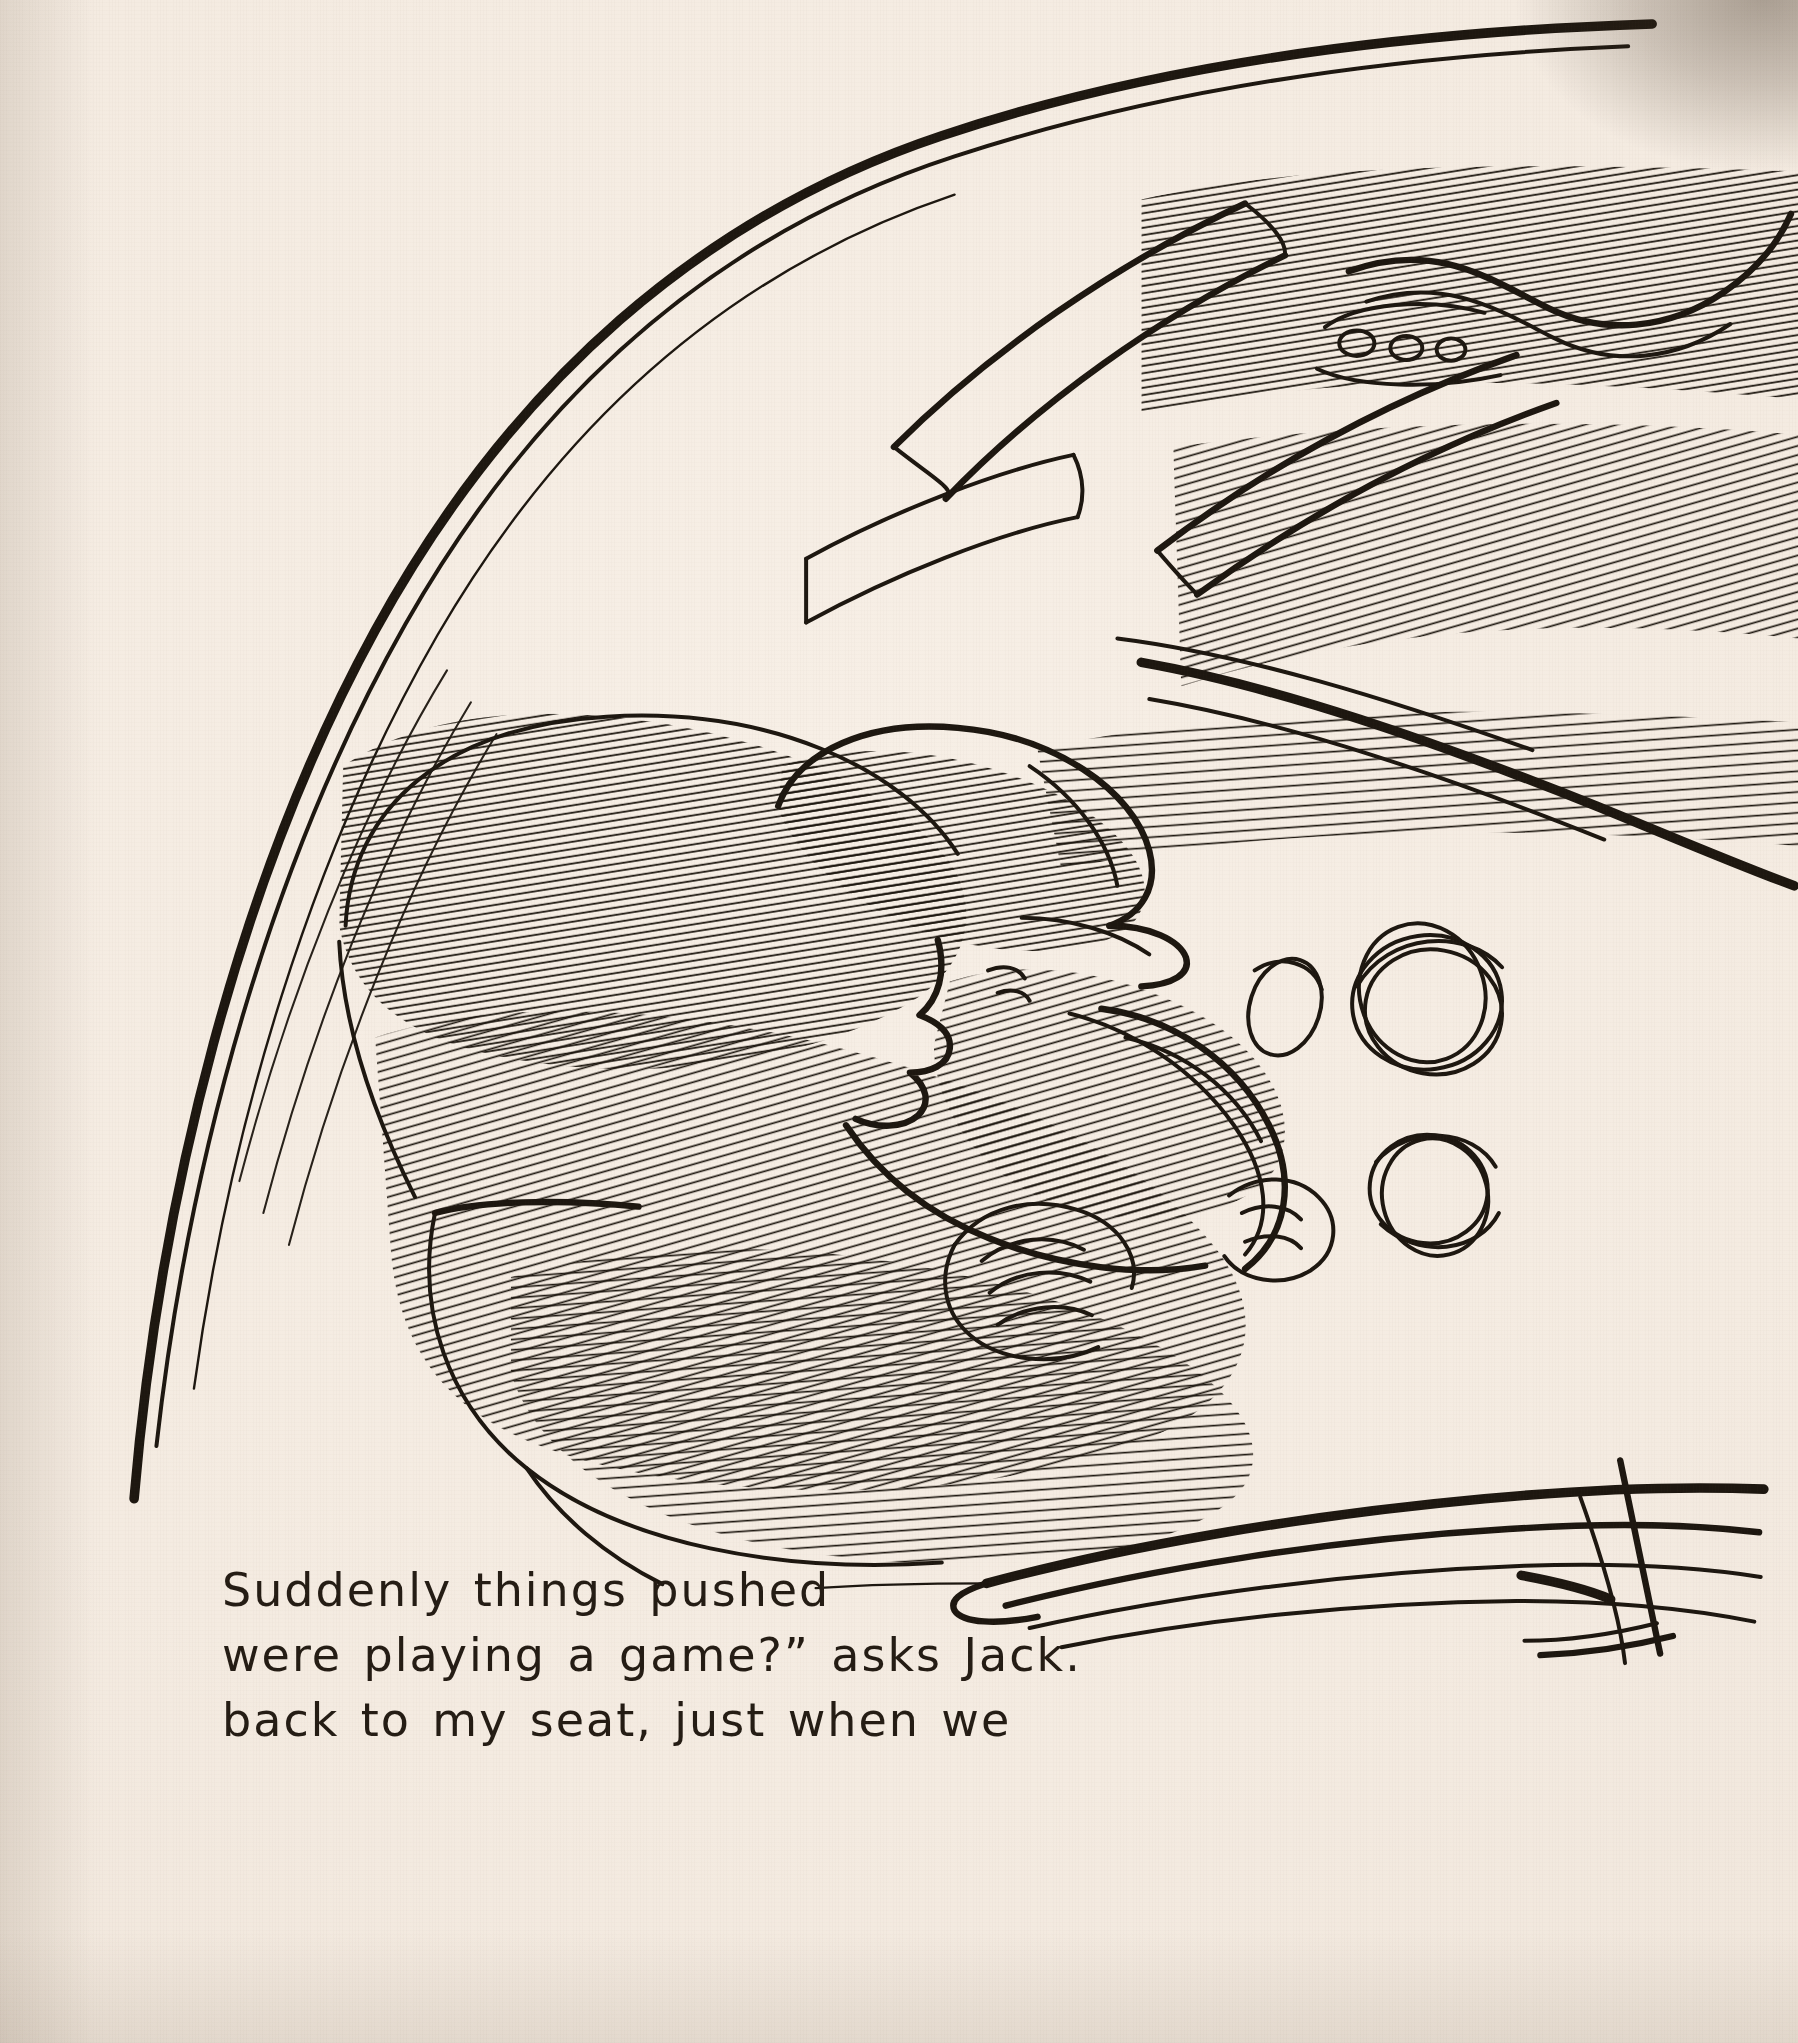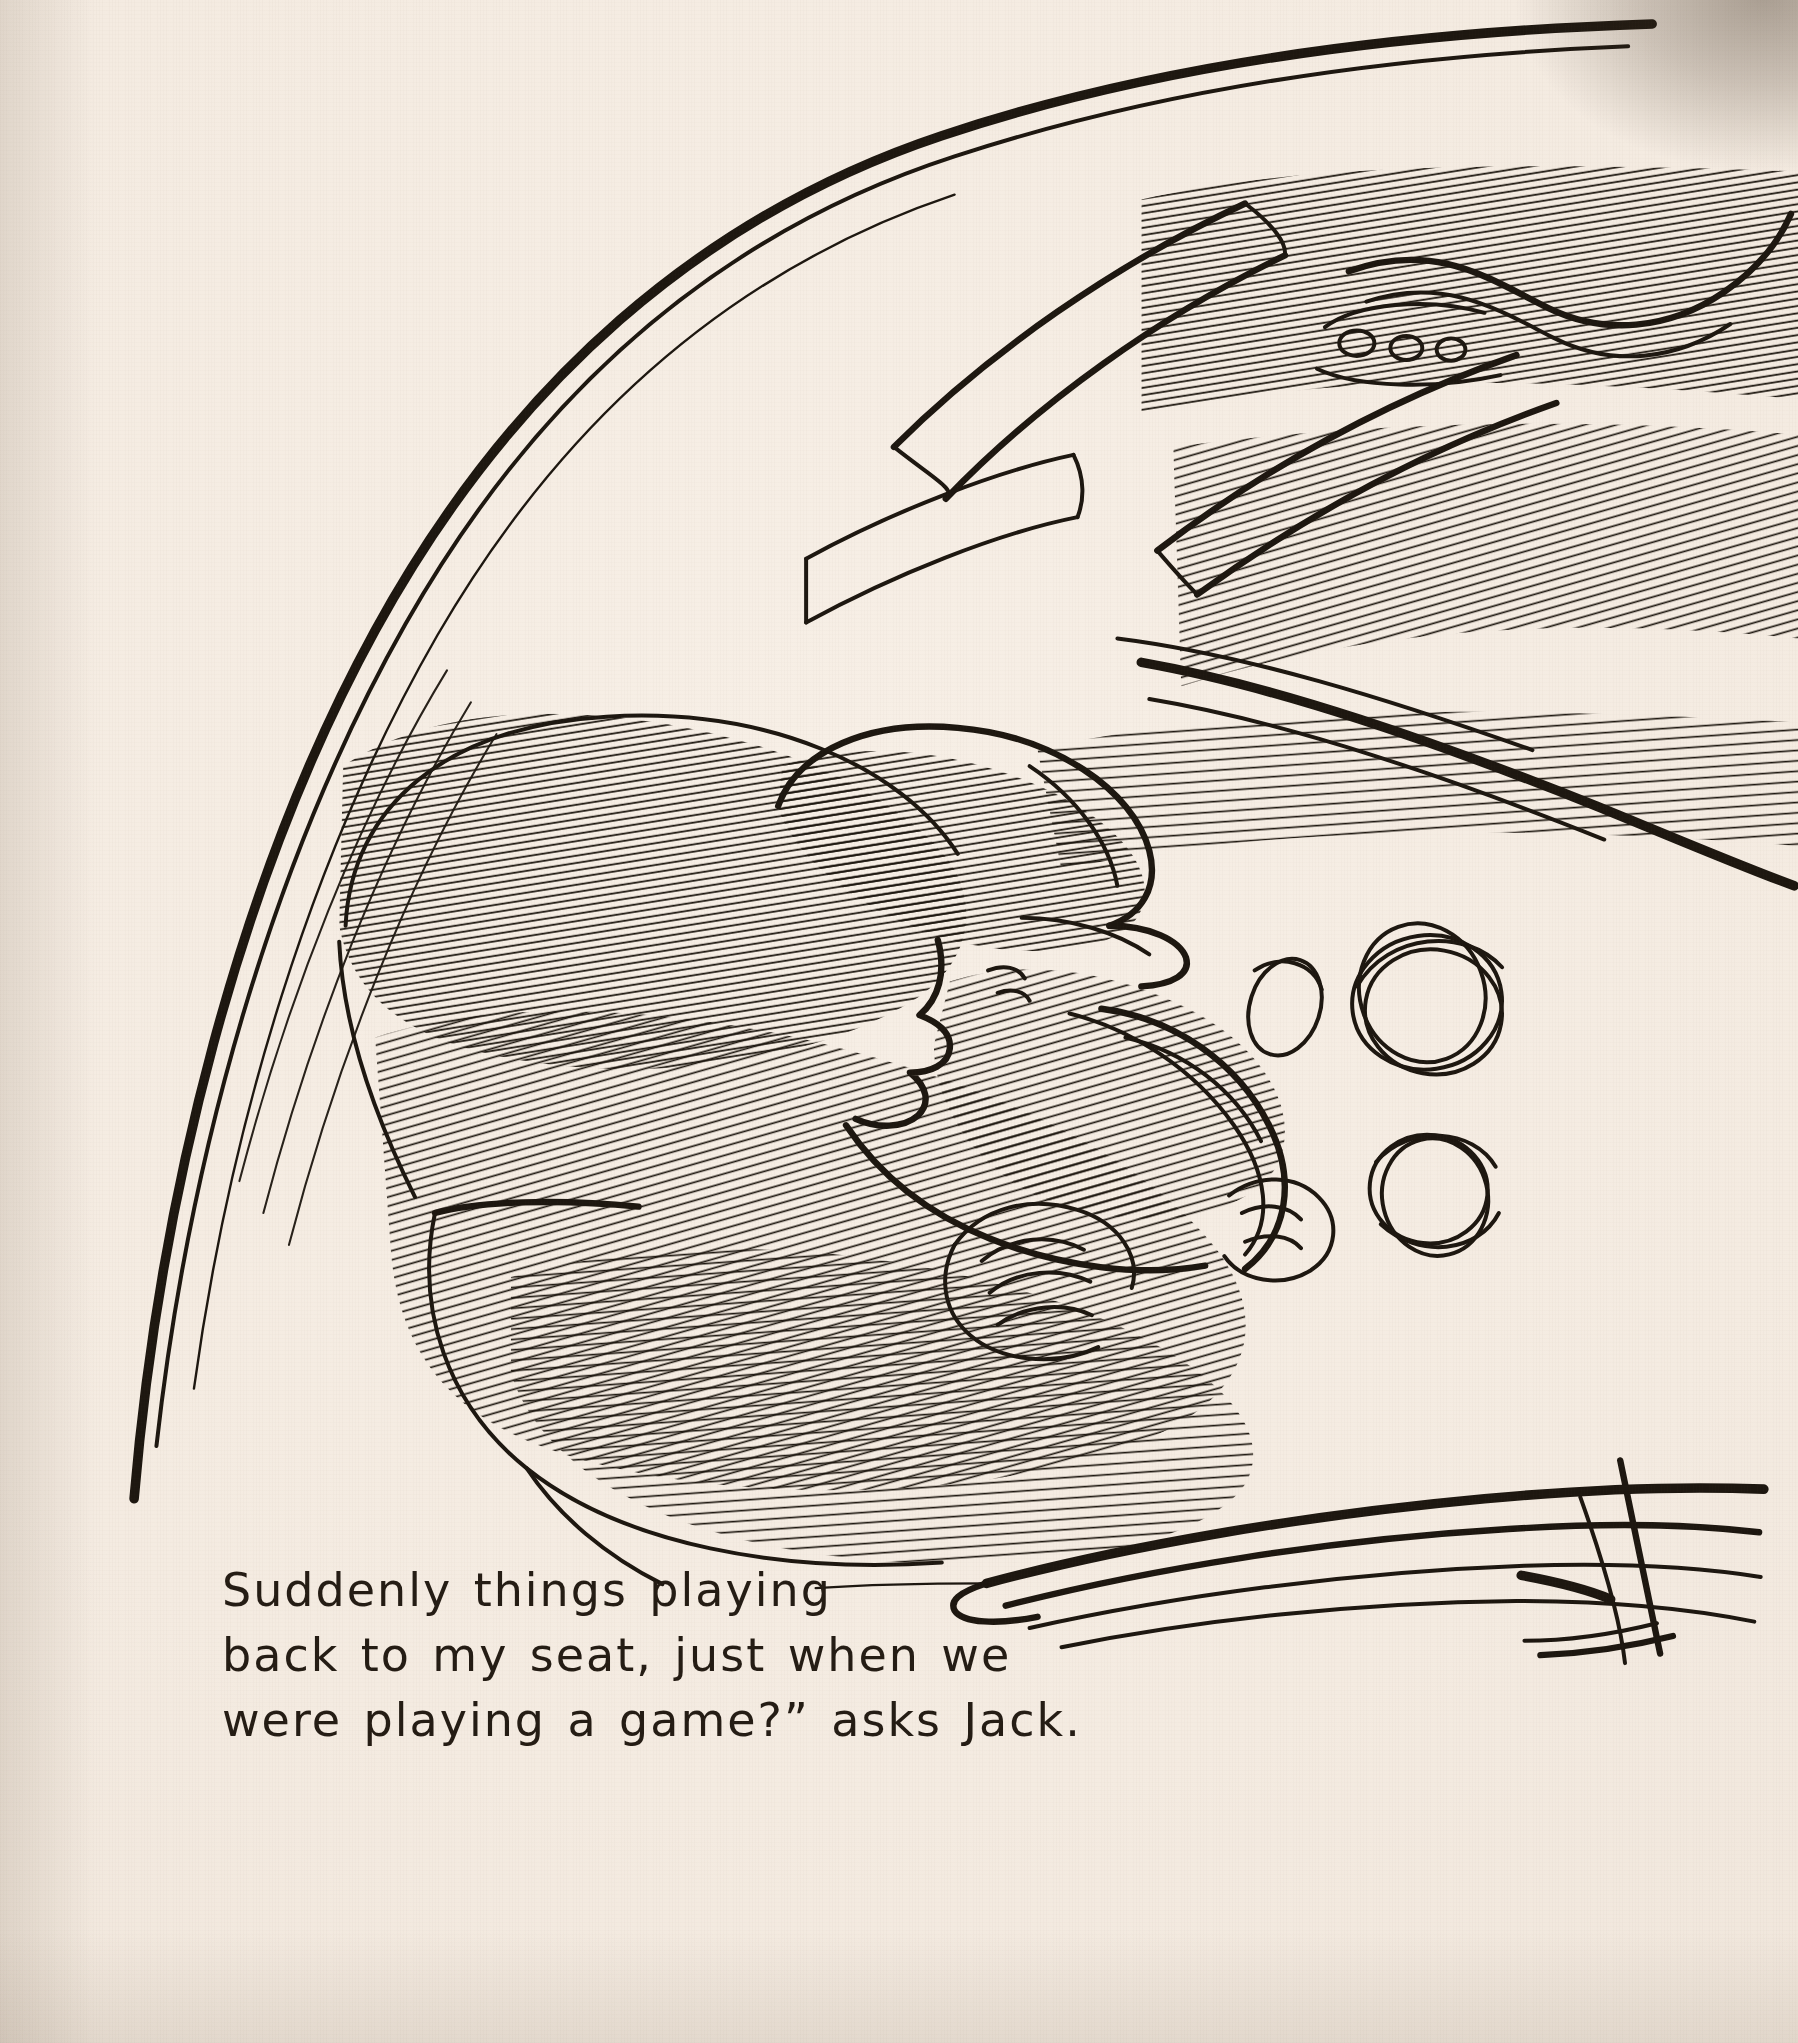--- a/index.html
+++ b/index.html
@@ -266,19 +266,19 @@
     <path class="ln t2" d="M1910 2056 C1960 2056 2020 2048 2076 2034"></path>
 
     <path class="ln t1" d="M1022 1990 C1080 1986 1150 1984 1236 1984"></path>
   </svg>
 
   <div class="corner-shadow"></div>
   <div class="edge-shadow-left"></div>
   <div class="edge-shadow-bottom"></div>
 
   <div class="caption">
-    <span class="line">Suddenly things playing</span>
+    <span class="line">Suddenly things pushed</span>
+    <span class="line">were playing a game?” asks Jack.</span>
     <span class="line">back to my seat, just when we</span>
-    <span class="line">were playing a game?” asks Jack.</span>
   </div>
 
 </div>
 
 
 </body></html>

